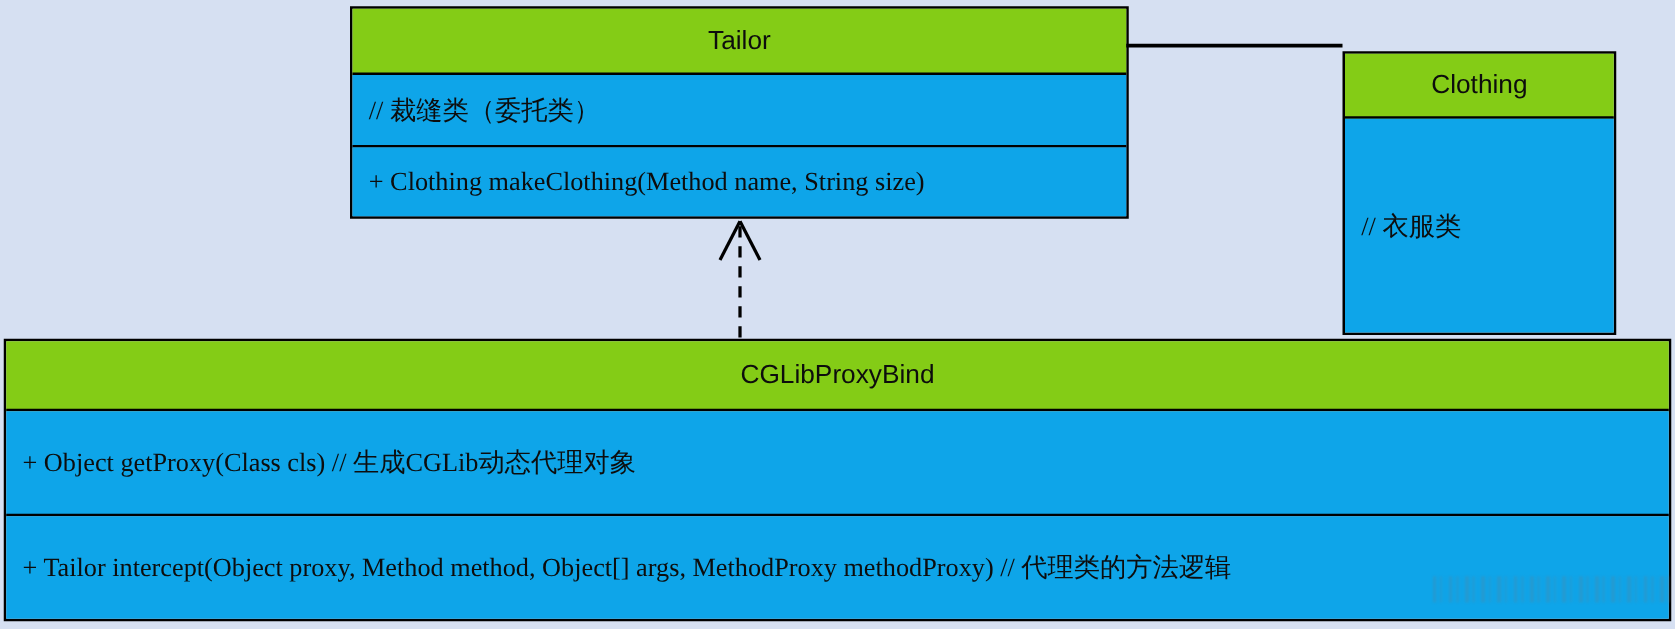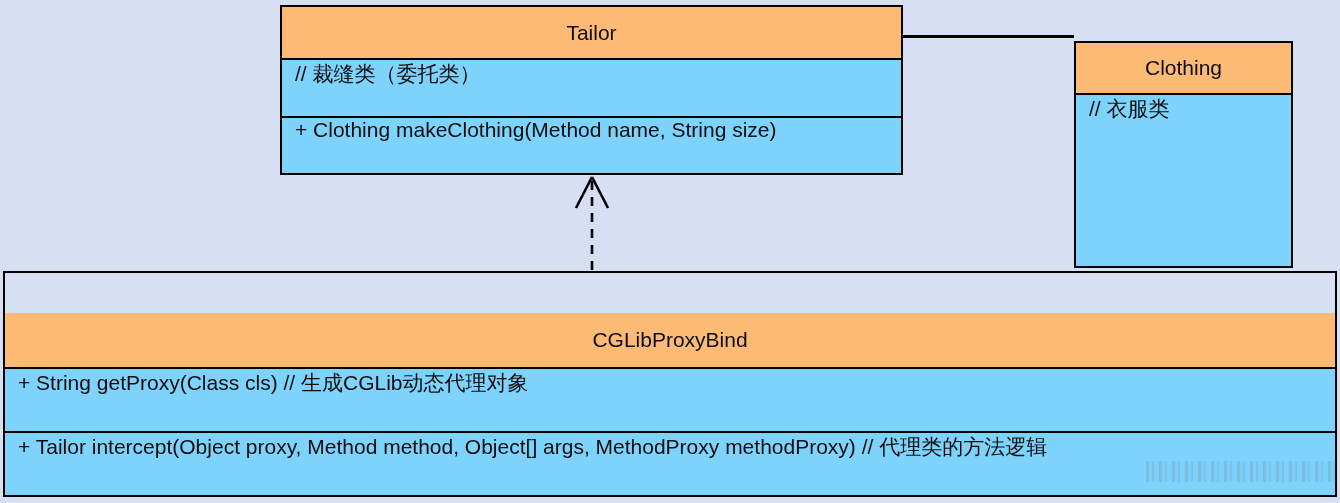--- a/index.html
+++ b/index.html
@@ -9,50 +9,51 @@
     font-family:"Liberation Sans","DejaVu Sans",sans-serif;
     color:#0d0d0d;
   }
   .uml-class{
     position:absolute;
     border:2.5px solid #000;
     box-sizing:border-box;
     display:flex;flex-direction:column;
   }
   .uml-header{
-    background:#fdba74;
+    background:#84cc16;
     border-bottom:2.5px solid #000;
     box-sizing:border-box;
     display:flex;align-items:center;justify-content:center;
     font-size:21px;
     flex:0 0 auto;
   }
   .uml-row{
-    background:#7dd3fc;
+    background:#0ea5e9;
     border-bottom:2.5px solid #000;
     box-sizing:border-box;
-    display:flex;
+    display:flex;align-items:center;
     font-size:21px;
     padding-left:13px;
     white-space:nowrap;
     flex:1 1 0;
+    font-family:Liberation Serif, serif;
   }
   .uml-row:last-child{border-bottom:none;}
 
   
   #box-tailor{left:280px;top:5px;width:623px;height:170px;}
   #box-tailor .uml-header{height:53px;}
 
   
   #box-clothing{left:1074px;top:13px;width:219px;height:227px;margin-top:28px;}
   #box-clothing .uml-header{height:52px;}
 
   
   #box-cglib{left:3px;top:271px;width:1334px;height:226px;}
-  #box-cglib .uml-header{height:56px;margin-top:40px;}
+  #box-cglib .uml-header{height:56px;}
 
   
   .assoc-line{
     position:absolute;left:901px;top:35px;width:173px;height:3px;
     background:#000;
   }
 
   
   .realization-svg{position:absolute;left:555px;top:172px;width:75px;height:103px;}
 
@@ -91,21 +92,21 @@
   <div class="uml-row">
     <span>// 衣服类</span>
   </div>
 </div>
 
 <div class="uml-class" id="box-cglib">
   <div class="uml-header">
     <span>CGLibProxyBind</span>
   </div>
   <div class="uml-row">
-    <span>+ String getProxy(Class cls) // 生成CGLib动态代理对象</span>
+    <span>+ Object getProxy(Class cls) // 生成CGLib动态代理对象</span>
   </div>
   <div class="uml-row">
     <span>+ Tailor intercept(Object proxy, Method method, Object[] args, MethodProxy methodProxy) // 代理类的方法逻辑</span>
   </div>
 </div>
 
 <div class="assoc-line"></div>
 
 <svg class="realization-svg" viewBox="0 0 75 103">
   <line x1="37" y1="9" x2="37" y2="101" stroke="#000" stroke-width="2.6" stroke-dasharray="9 7"></line>

